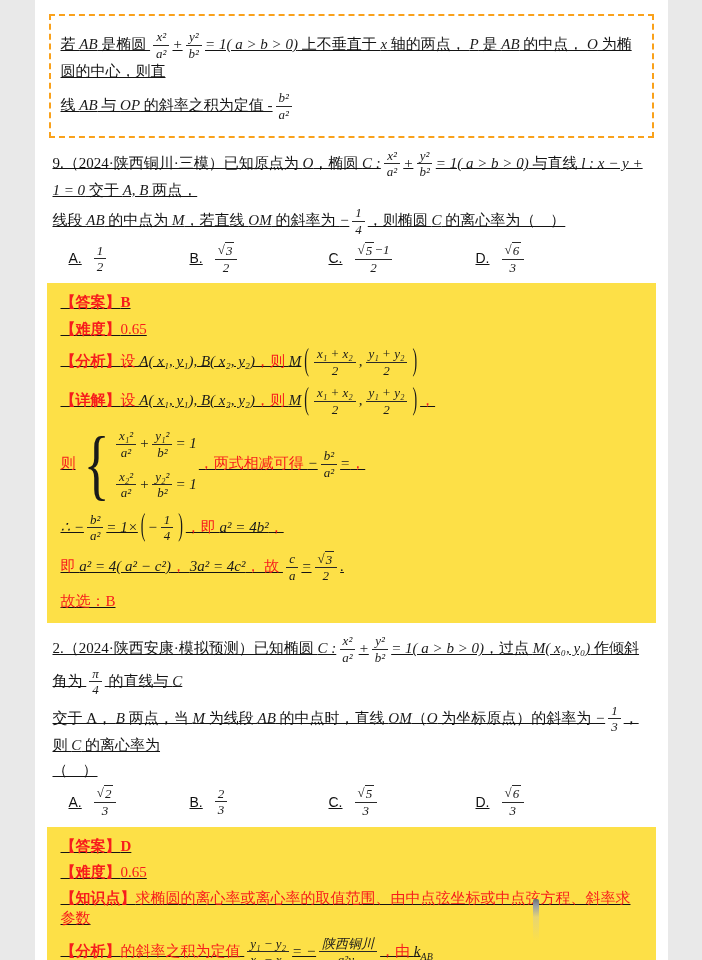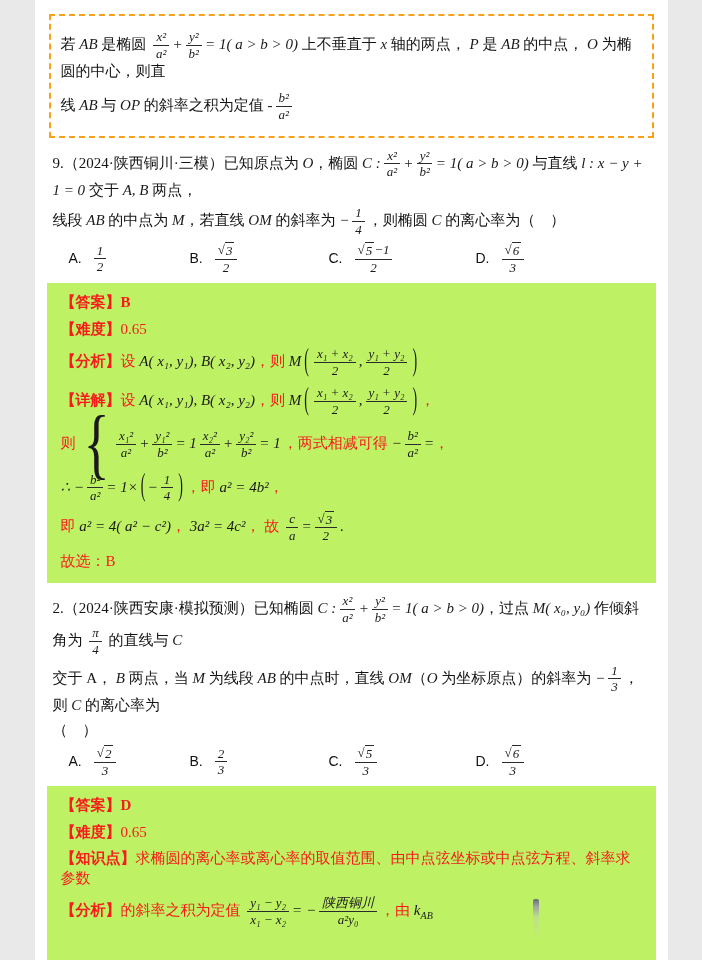--- a/index.html
+++ b/index.html
@@ -1,19 +1,19 @@
 <!DOCTYPE html>
 <html><head>
 <meta charset="utf-8">
 <style>
   html,body{margin:0;padding:0;background:#e9e9e9;}
   .page{
     position:relative;width:633px;height:960px;margin:0 auto;background:#ffffff;
     overflow:hidden;font-family:"Liberation Serif","DejaVu Serif",serif;
-    font-size:15px;color:#141414;line-height:1.35;
+    font-size:15px;color:#141414;line-height:1.35;text-decoration:underline;
   }
   
   .intro-box{margin:14px 14px 0;border:2px dashed #f9a11b;padding:4px 10px;}
   .mline{margin:7px 0;}
   .intro-box .mline{margin:9px 0;}
   
   .t{}
   .bl{font-weight:bold;}
   .m{font-family:"Liberation Serif","DejaVu Serif",serif;font-style:italic;color:#1a1a1a;}
   .frac{display:inline-flex;flex-direction:column;align-items:center;vertical-align:middle;
@@ -21,35 +21,35 @@
   .frac .num{padding:0 3px;border-bottom:1px solid #2a2a2a;}
   .frac .den{padding:0 3px;}
   .sqrt{display:inline-flex;align-items:flex-start;}
   .sqrt .rad{font-style:normal;color:#1a1a1a;}
   .sqrt .sqc{border-top:1px solid #2a2a2a;padding:0 2px 0 1px;}
   .par{display:inline-flex;align-items:center;vertical-align:middle;margin:0 1px;}
   .par > .pg{font-style:normal;color:#1a1a1a;transform:scaleY(2.2);padding:0 2px;font-size:14px;}
   .cases{display:inline-flex;align-items:center;vertical-align:middle;margin:0 2px;}
   .cases .brace{font-family:"Liberation Serif",serif;font-style:normal;color:#1a1a1a;
                 font-size:78px;line-height:0;transform:scaleX(.7);margin-right:-2px;}
-  .cases .ccol{display:inline-flex;}
+  .cases .ccol{display:inline-flex;flex-direction:column;}
   .cases .cline{margin:4px 0;}
   sub.ms{font-size:10px;font-style:italic;font-family:"Liberation Serif",serif;color:#1a1a1a;}
   
   .stem{margin:10px 16px 0 18px;}
   .stem .mline{margin:5px 0;}
   
   .opts{display:flex;align-items:center;margin:4px 0 6px 34px;}
   .opt{display:flex;align-items:center;gap:9px;}
   .opt:nth-child(1){width:121px;}
   .opt:nth-child(2){width:139px;}
   .opt:nth-child(3){width:147px;}
   .olab{color:#111;font-family:"Liberation Sans","DejaVu Sans",sans-serif;font-size:14px;}
   
-  .sol{margin:8px 12px 0;background:#bef264;padding:3px 14px 6px;color:#f71c1c;}
+  .sol{margin:8px 12px 0;background:#fde047;padding:3px 14px 6px;color:#f71c1c;}
   .sol .srow{margin:6px 0;}
   .sol .rline{margin:7px 0;}
   .sol .caseline{margin:4px 0;}
   .aval{font-weight:bold;}
   .sol2{min-height:170px;}
   
   .cursor{position:absolute;left:498px;top:899px;width:6px;height:42px;border-radius:2px;
     background:linear-gradient(180deg,#686c72 0px,#9aa0a6 7px,rgba(190,192,198,.35) 18px,rgba(220,220,226,0) 100%);}
 </style>
 </head>

